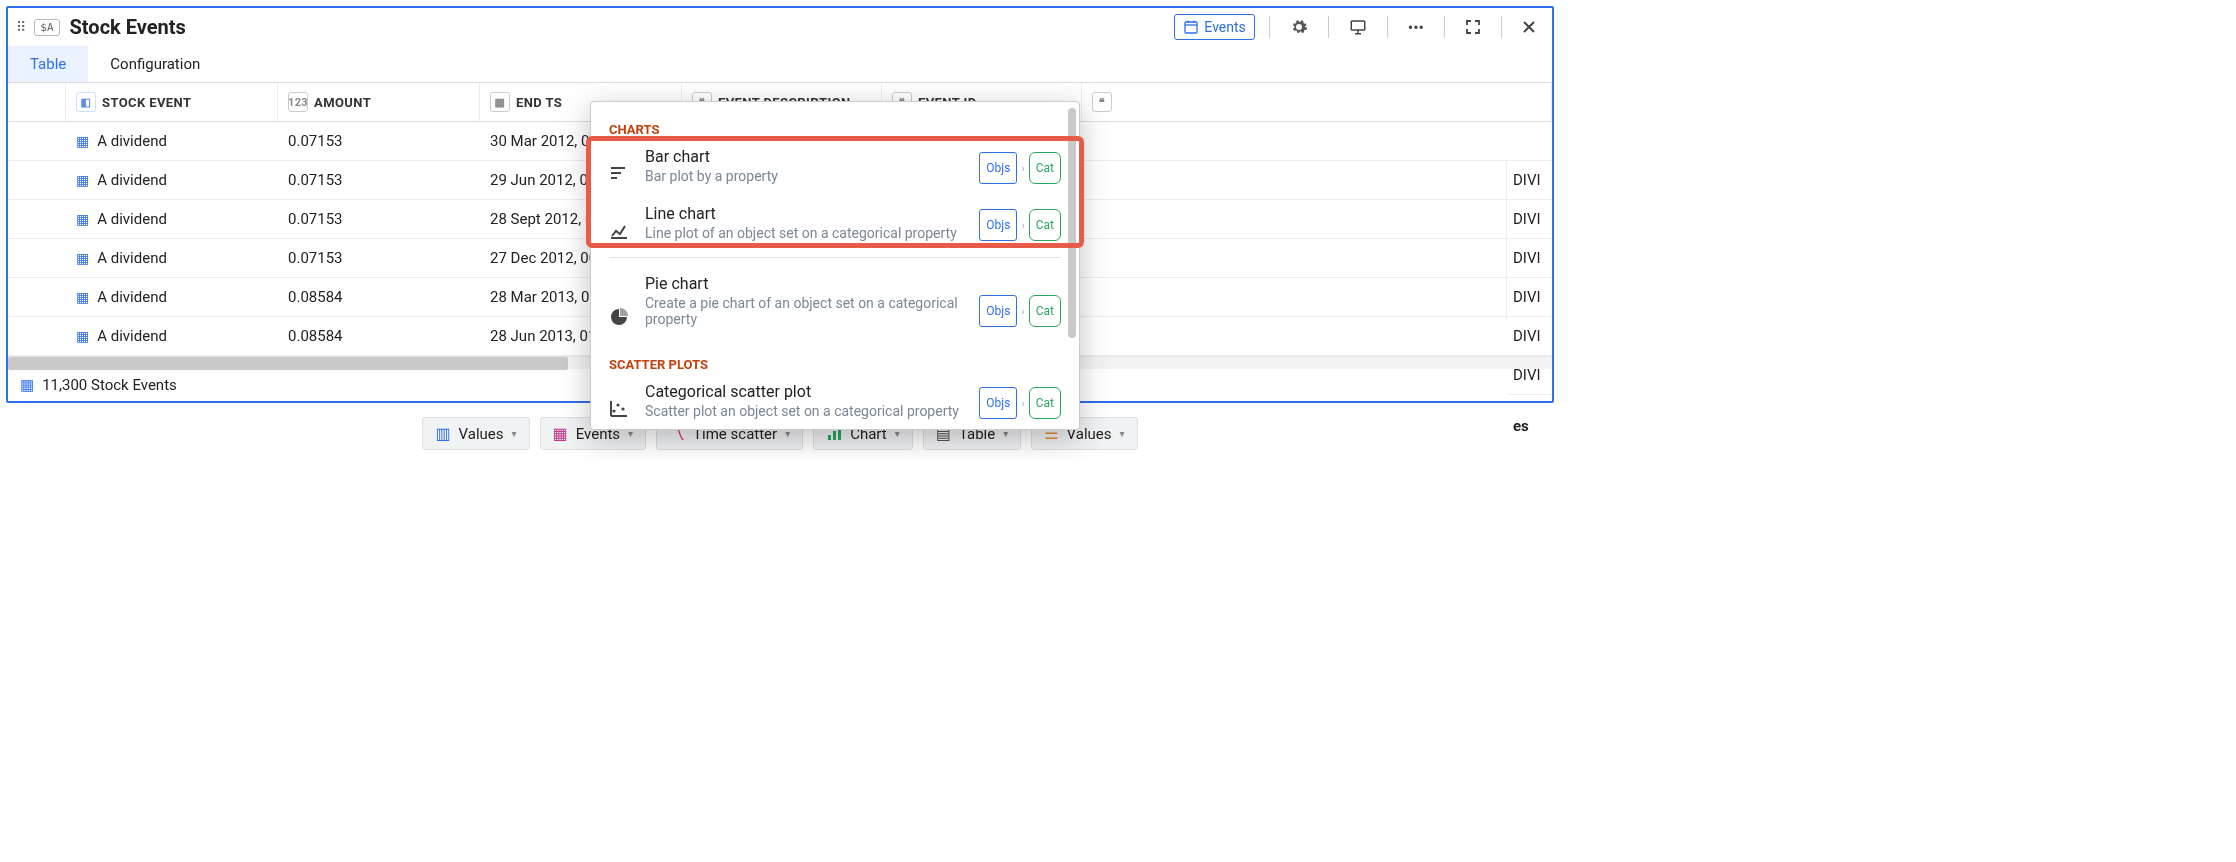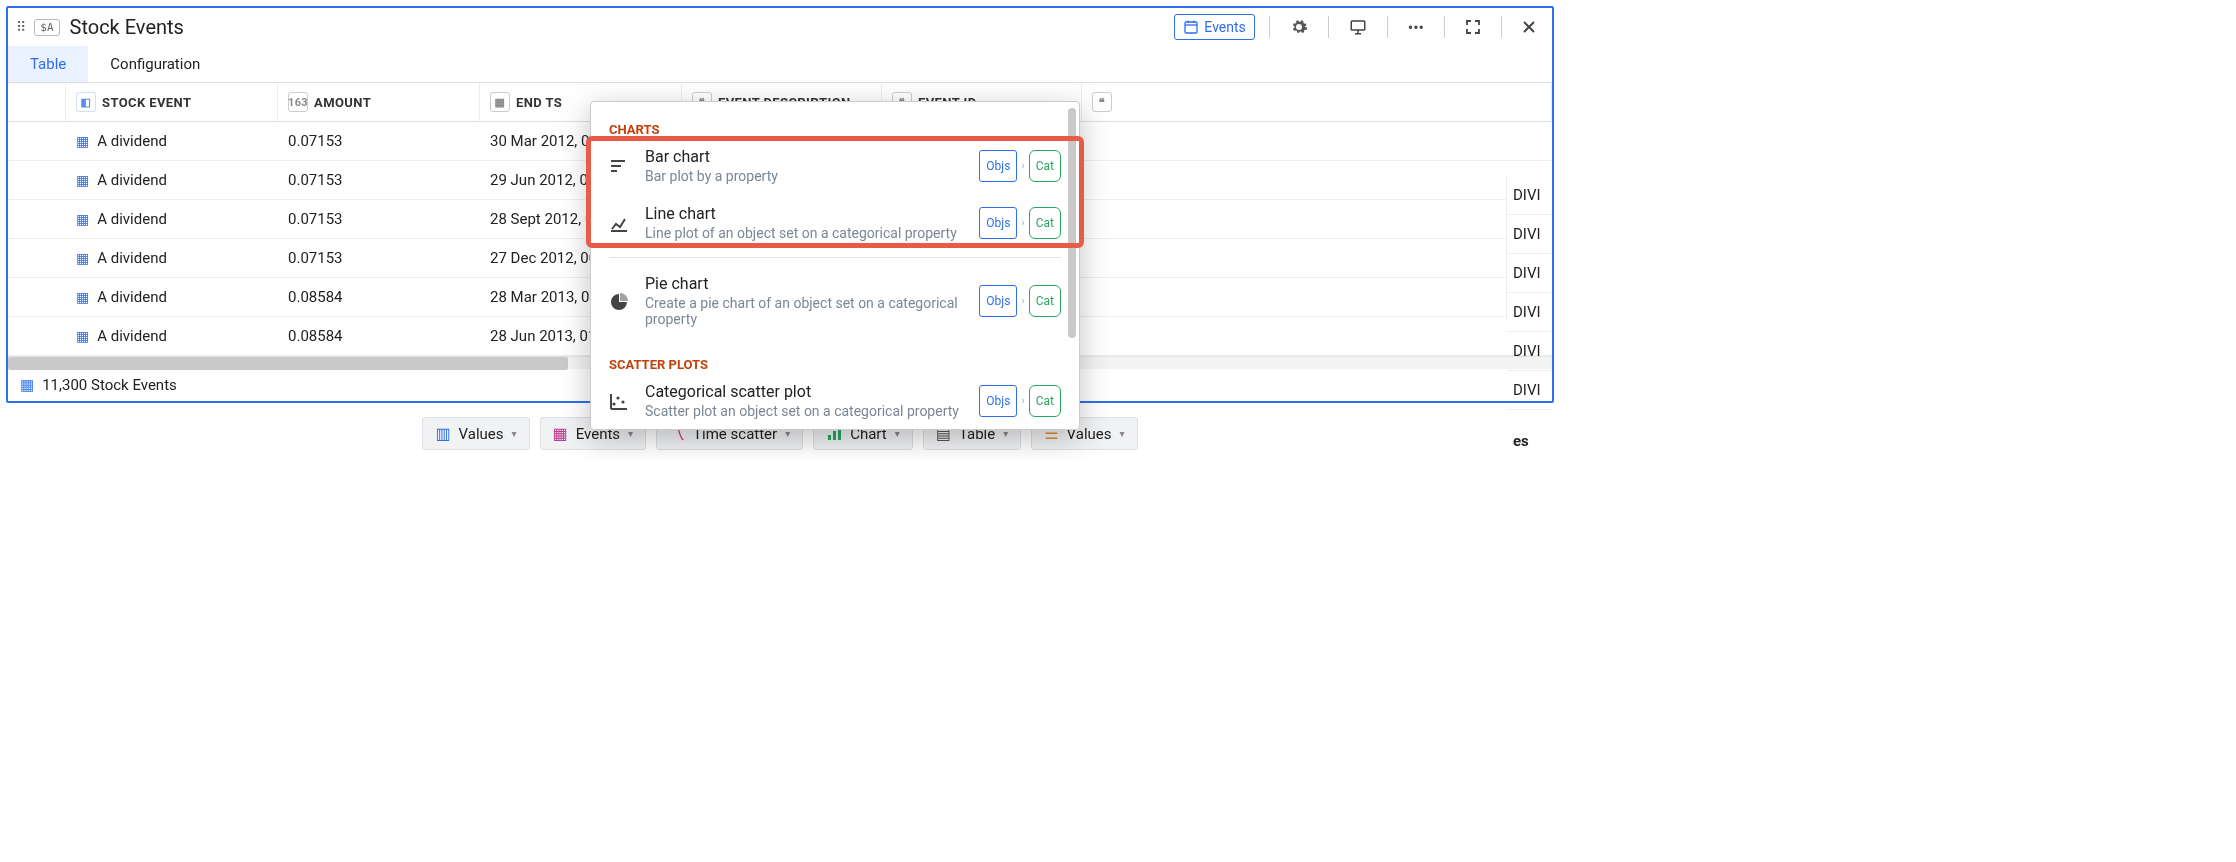--- a/index.html
+++ b/index.html
@@ -27,21 +27,21 @@
   }
   .grip { color: #666; font-size: 14px; letter-spacing: -2px; }
   .badge-a {
     border: 1px solid #bbb;
     border-radius: 3px;
     font-size: 11px;
     padding: 1px 5px;
     color: #666;
     font-family: monospace;
   }
-  .title { font-size: 20px; font-weight: 400; flex: 1; }
+  .title { font-size: 20px; font-weight: 700; flex: 1; }
   .hdr-btn {
     display: inline-flex;
     align-items: center;
     gap: 5px;
     padding: 4px 8px;
     border: 1px solid #2f6fed;
     border-radius: 3px;
     color: #2f6fed;
     font-size: 14px;
     cursor: pointer;
@@ -127,21 +127,21 @@
     z-index: 10;
   }
   .pop-section {
     padding: 20px 18px 0 18px;
     font-weight: 700;
     color: #c2410c;
     font-size: 13px;
   }
   .pop-item {
     display: flex;
-    align-items: center;
+    align-items: flex-end;
     gap: 14px;
     padding: 10px 18px;
     cursor: pointer;
   }
   .pop-icon { width: 22px; color: #444; font-size: 18px; margin-top:2px;}
   .pop-text { flex:1; }
   .pop-title { font-size: 16px; color:#222; }
   .pop-desc { font-size: 14px; color: #7b8794; margin-top:2px; }
   .pop-tags { display:flex; align-items:center; gap:4px; }
   .tag {
@@ -163,21 +163,21 @@
     border: 5px solid #e75b48;
     border-radius: 6px;
     z-index: 12;
     pointer-events: none;
   }
   .pop-scroll {
     position:absolute; right:3px; top:6px; width:8px; height:230px;
     background:#c9c9c9; border-radius:4px;
   }
   .right-col {
-    position:absolute; right:0; top:93px; bottom: 49px; width:46px;
+    position:absolute; right:0; top:78px; bottom: 49px; width:46px;
     border-left:1px solid #eee; background:#fff; z-index:5;
   }
   .right-col .divi { font-size:15px; padding:10px 6px; border-bottom:1px solid #eee; height:39px; }
   .bottom-toolbar {
     display:flex; justify-content:center; gap:10px;
     padding: 8px 0 10px 0;
   }
   .bbtn {
     display:inline-flex; align-items:center; gap:8px;
     background:#f1f2f4; border:1px solid #dcdfe3;
@@ -251,21 +251,21 @@
   </div>
 
   <div class="table-wrap">
     <div class="thead">
       <div class="th c0"></div>
       <div class="th c1">
         <span class="ico blue">◧</span>
         <span>STOCK EVENT</span>
       </div>
       <div class="th c2">
-        <span class="ico">163</span>
+        <span class="ico">123</span>
         <span>AMOUNT</span>
       </div>
       <div class="th c3">
         <span class="ico">▦</span>
         <span>END TS</span>
       </div>
       <div class="th c4">
         <span class="ico">❝</span>
         <span>EVENT DESCRIPTION</span>
       </div>

